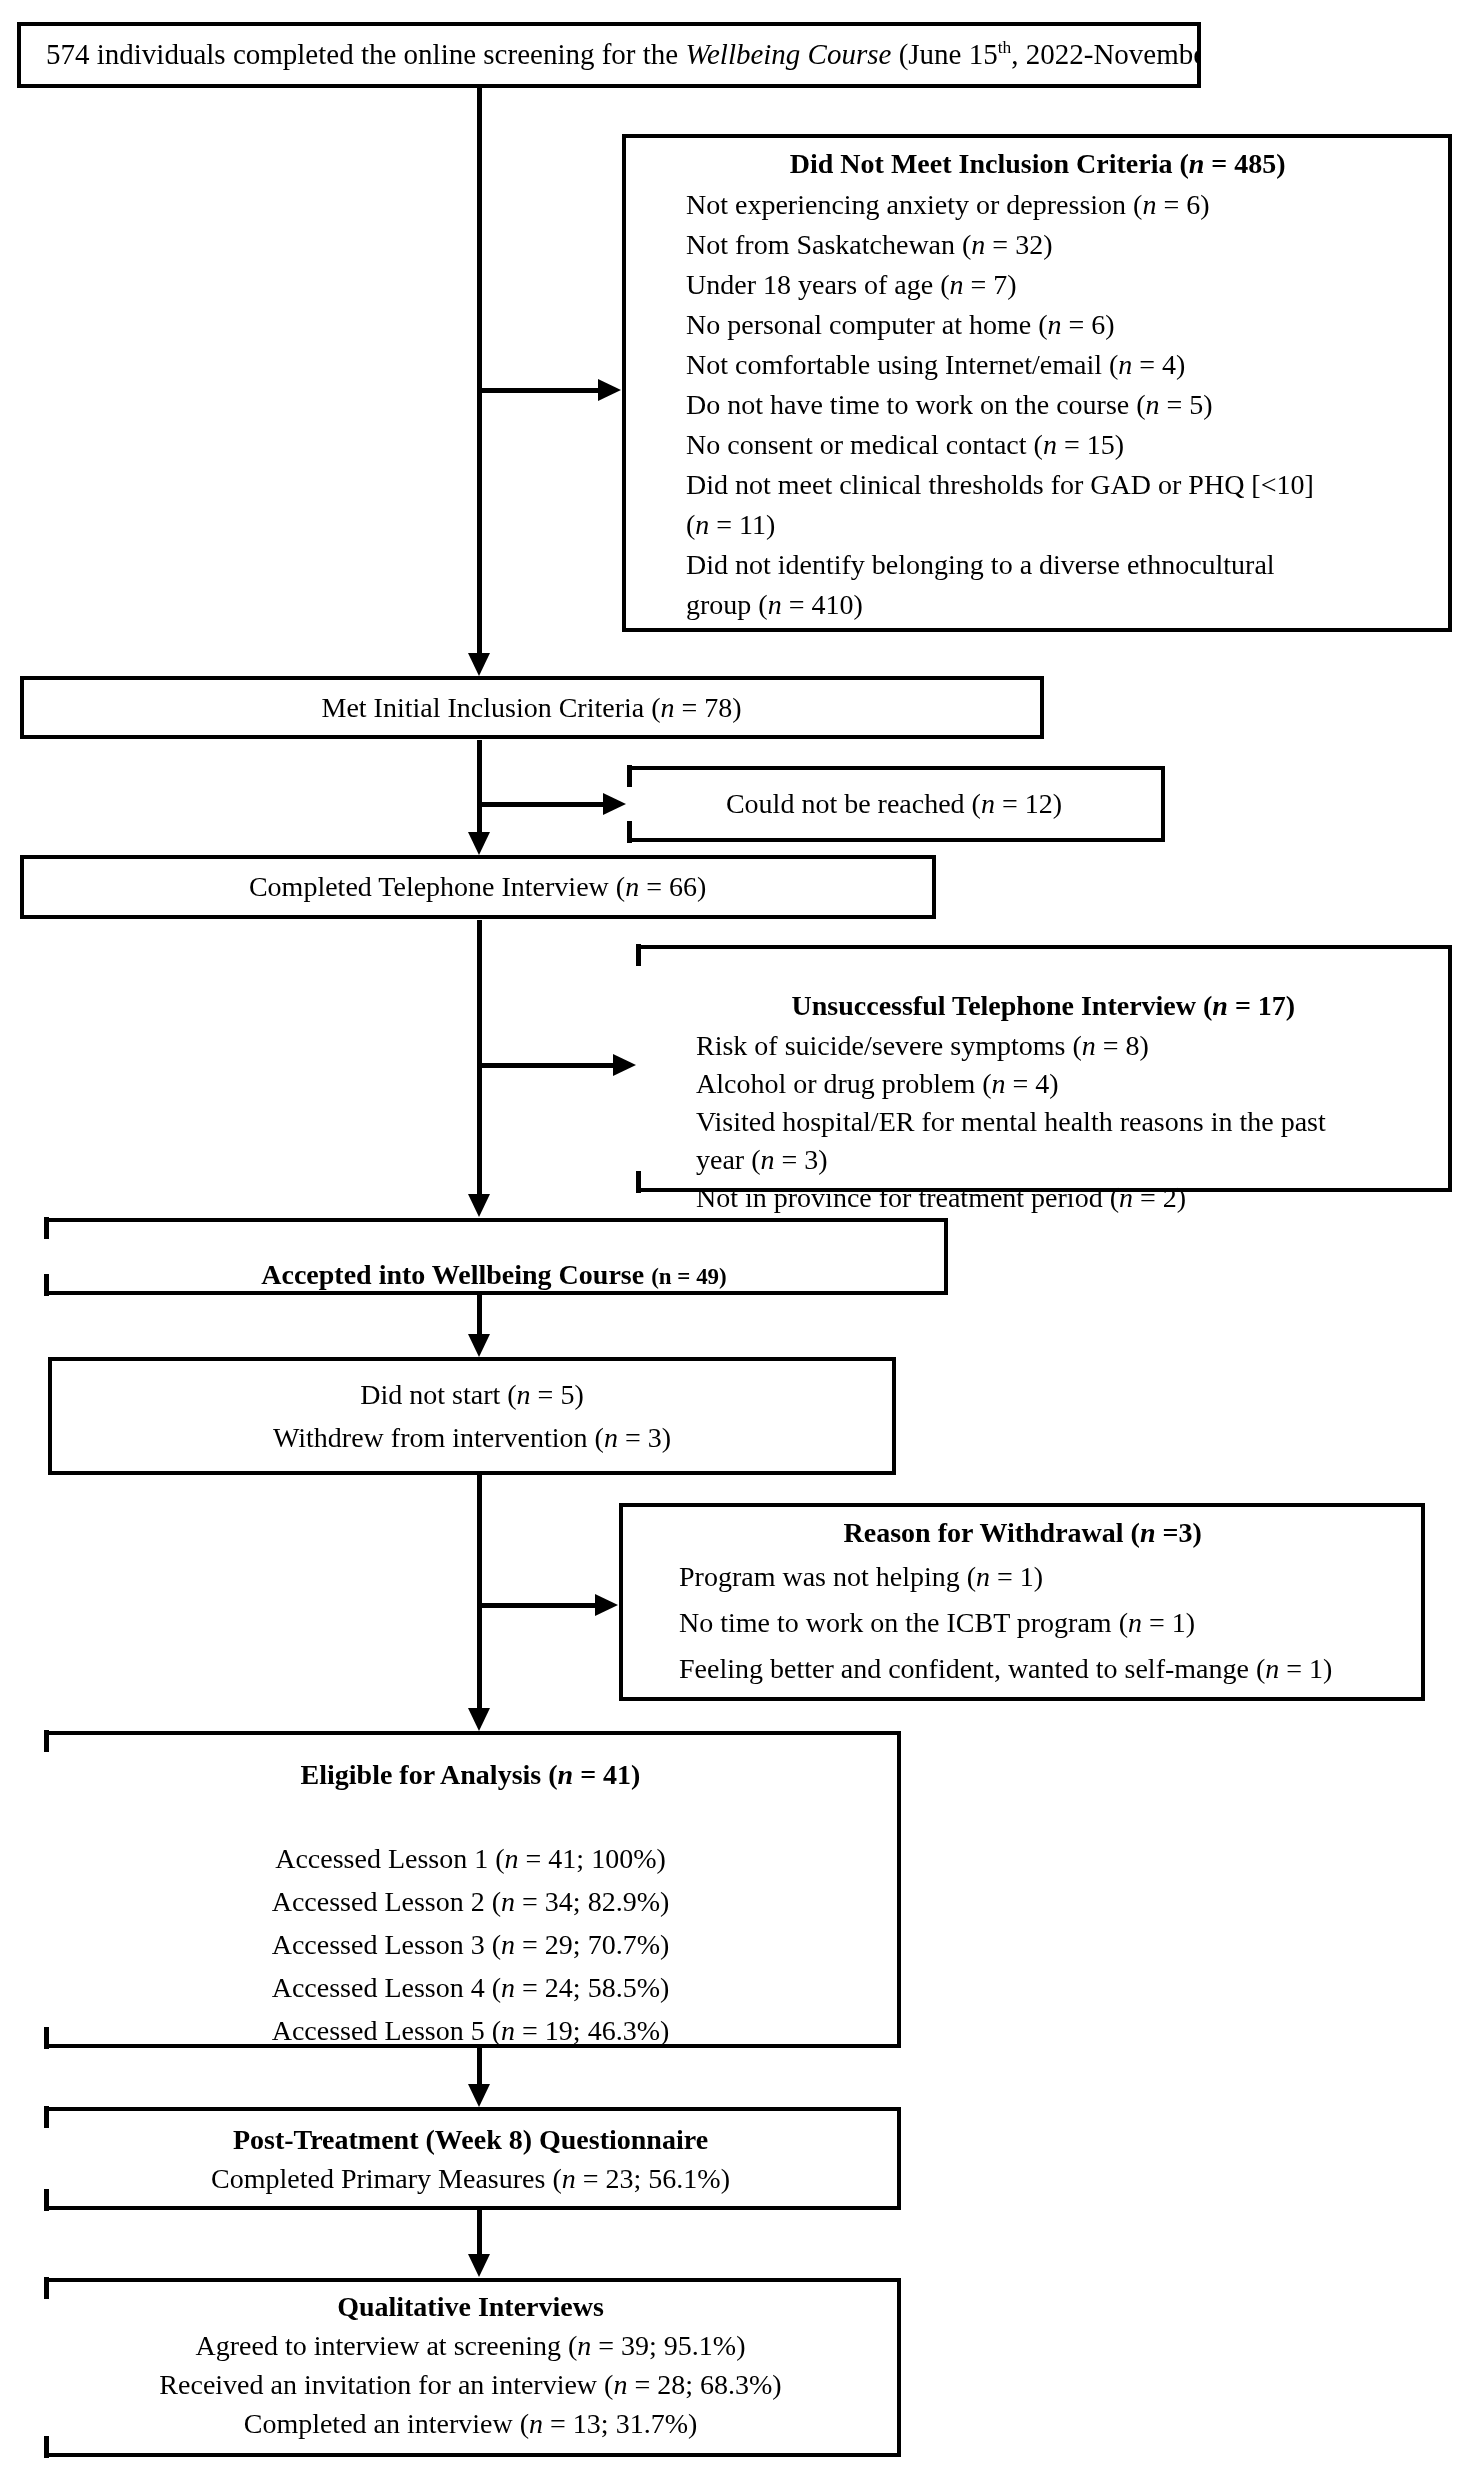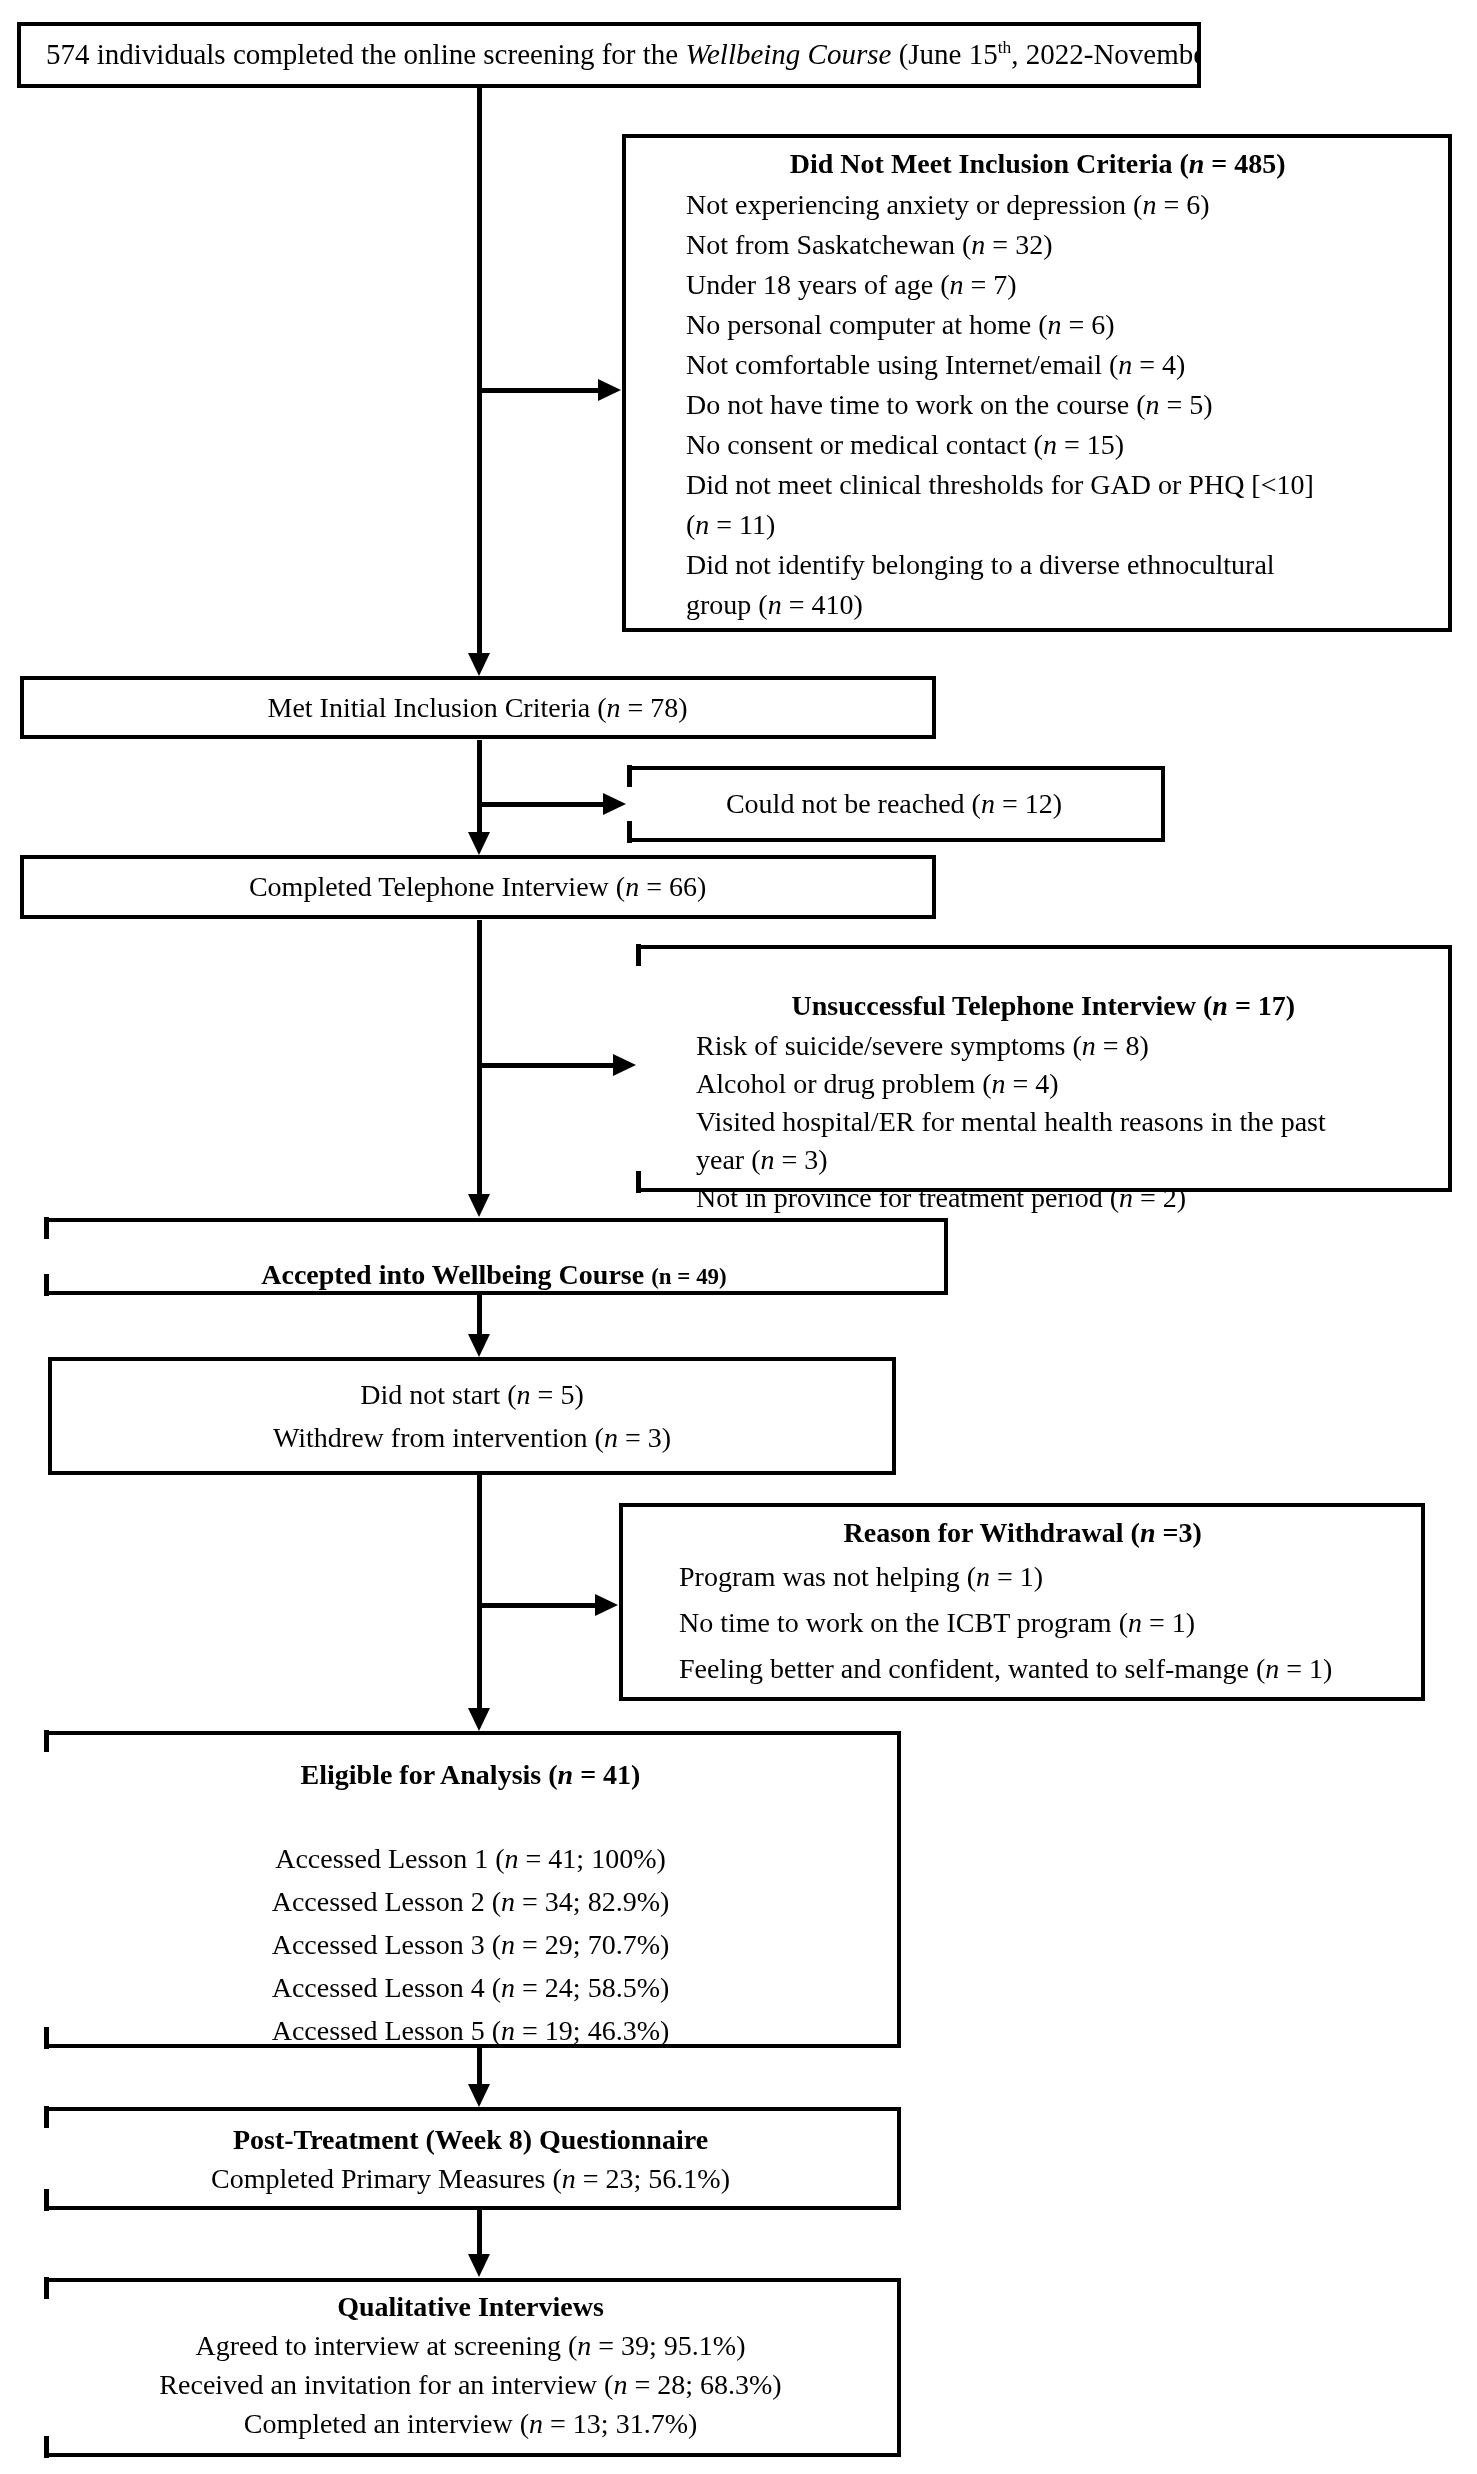--- a/index.html
+++ b/index.html
@@ -25,21 +25,21 @@
   .vline{position:absolute;width:4.6px;background:#000;}
   .hline{position:absolute;height:4.6px;background:#000;}
   .arrD{position:absolute;width:0;height:0;border-left:11.8px solid transparent;border-right:11.8px solid transparent;border-top:23.5px solid #000;}
   .arrR{position:absolute;width:0;height:0;border-top:11.8px solid transparent;border-bottom:11.8px solid transparent;border-left:23.5px solid #000;}
 
   
   #top-box{left:17px;top:21.6px;width:1184px;height:66px;padding-left:25px;white-space:nowrap;overflow:hidden;font-size:29px;}
   #dnm-box{left:622px;top:134px;width:830px;height:498px;padding:3.9px 19.6px 0 60px;}
   #dnm-box .title{line-height:43px;margin-left:-39px;}
   #dnm-box .ln{line-height:40px;}
-  #met-box{left:19.6px;top:676px;width:916px;height:63px;}
+  #met-box{left:19.6px;top:676px;width:1024px;height:63px;}
   #reach-box{left:627px;top:766px;width:538px;height:76px;}
   #tel-box{left:19.6px;top:855px;width:916px;height:64px;}
   #uns-box{left:636px;top:945px;width:816px;height:247px;padding:5.2px 18.3px 0 60px;}
   #uns-box .title{line-height:42px;margin-left:-39px;margin-top:31px;}
   #uns-box .ln{line-height:38px;}
   #acc-box{left:44px;top:1218px;width:904px;height:77px;justify-content:flex-end;}
   #dns-box{left:48px;top:1357px;width:848px;height:118px;}
   #dns-box .ln{line-height:43px;}
   #rsn-box{left:619px;top:1503px;width:806px;height:198px;padding:5.2px 15.7px 0 56px;}
   #rsn-box .title{line-height:42px;margin-left:-39px;}

